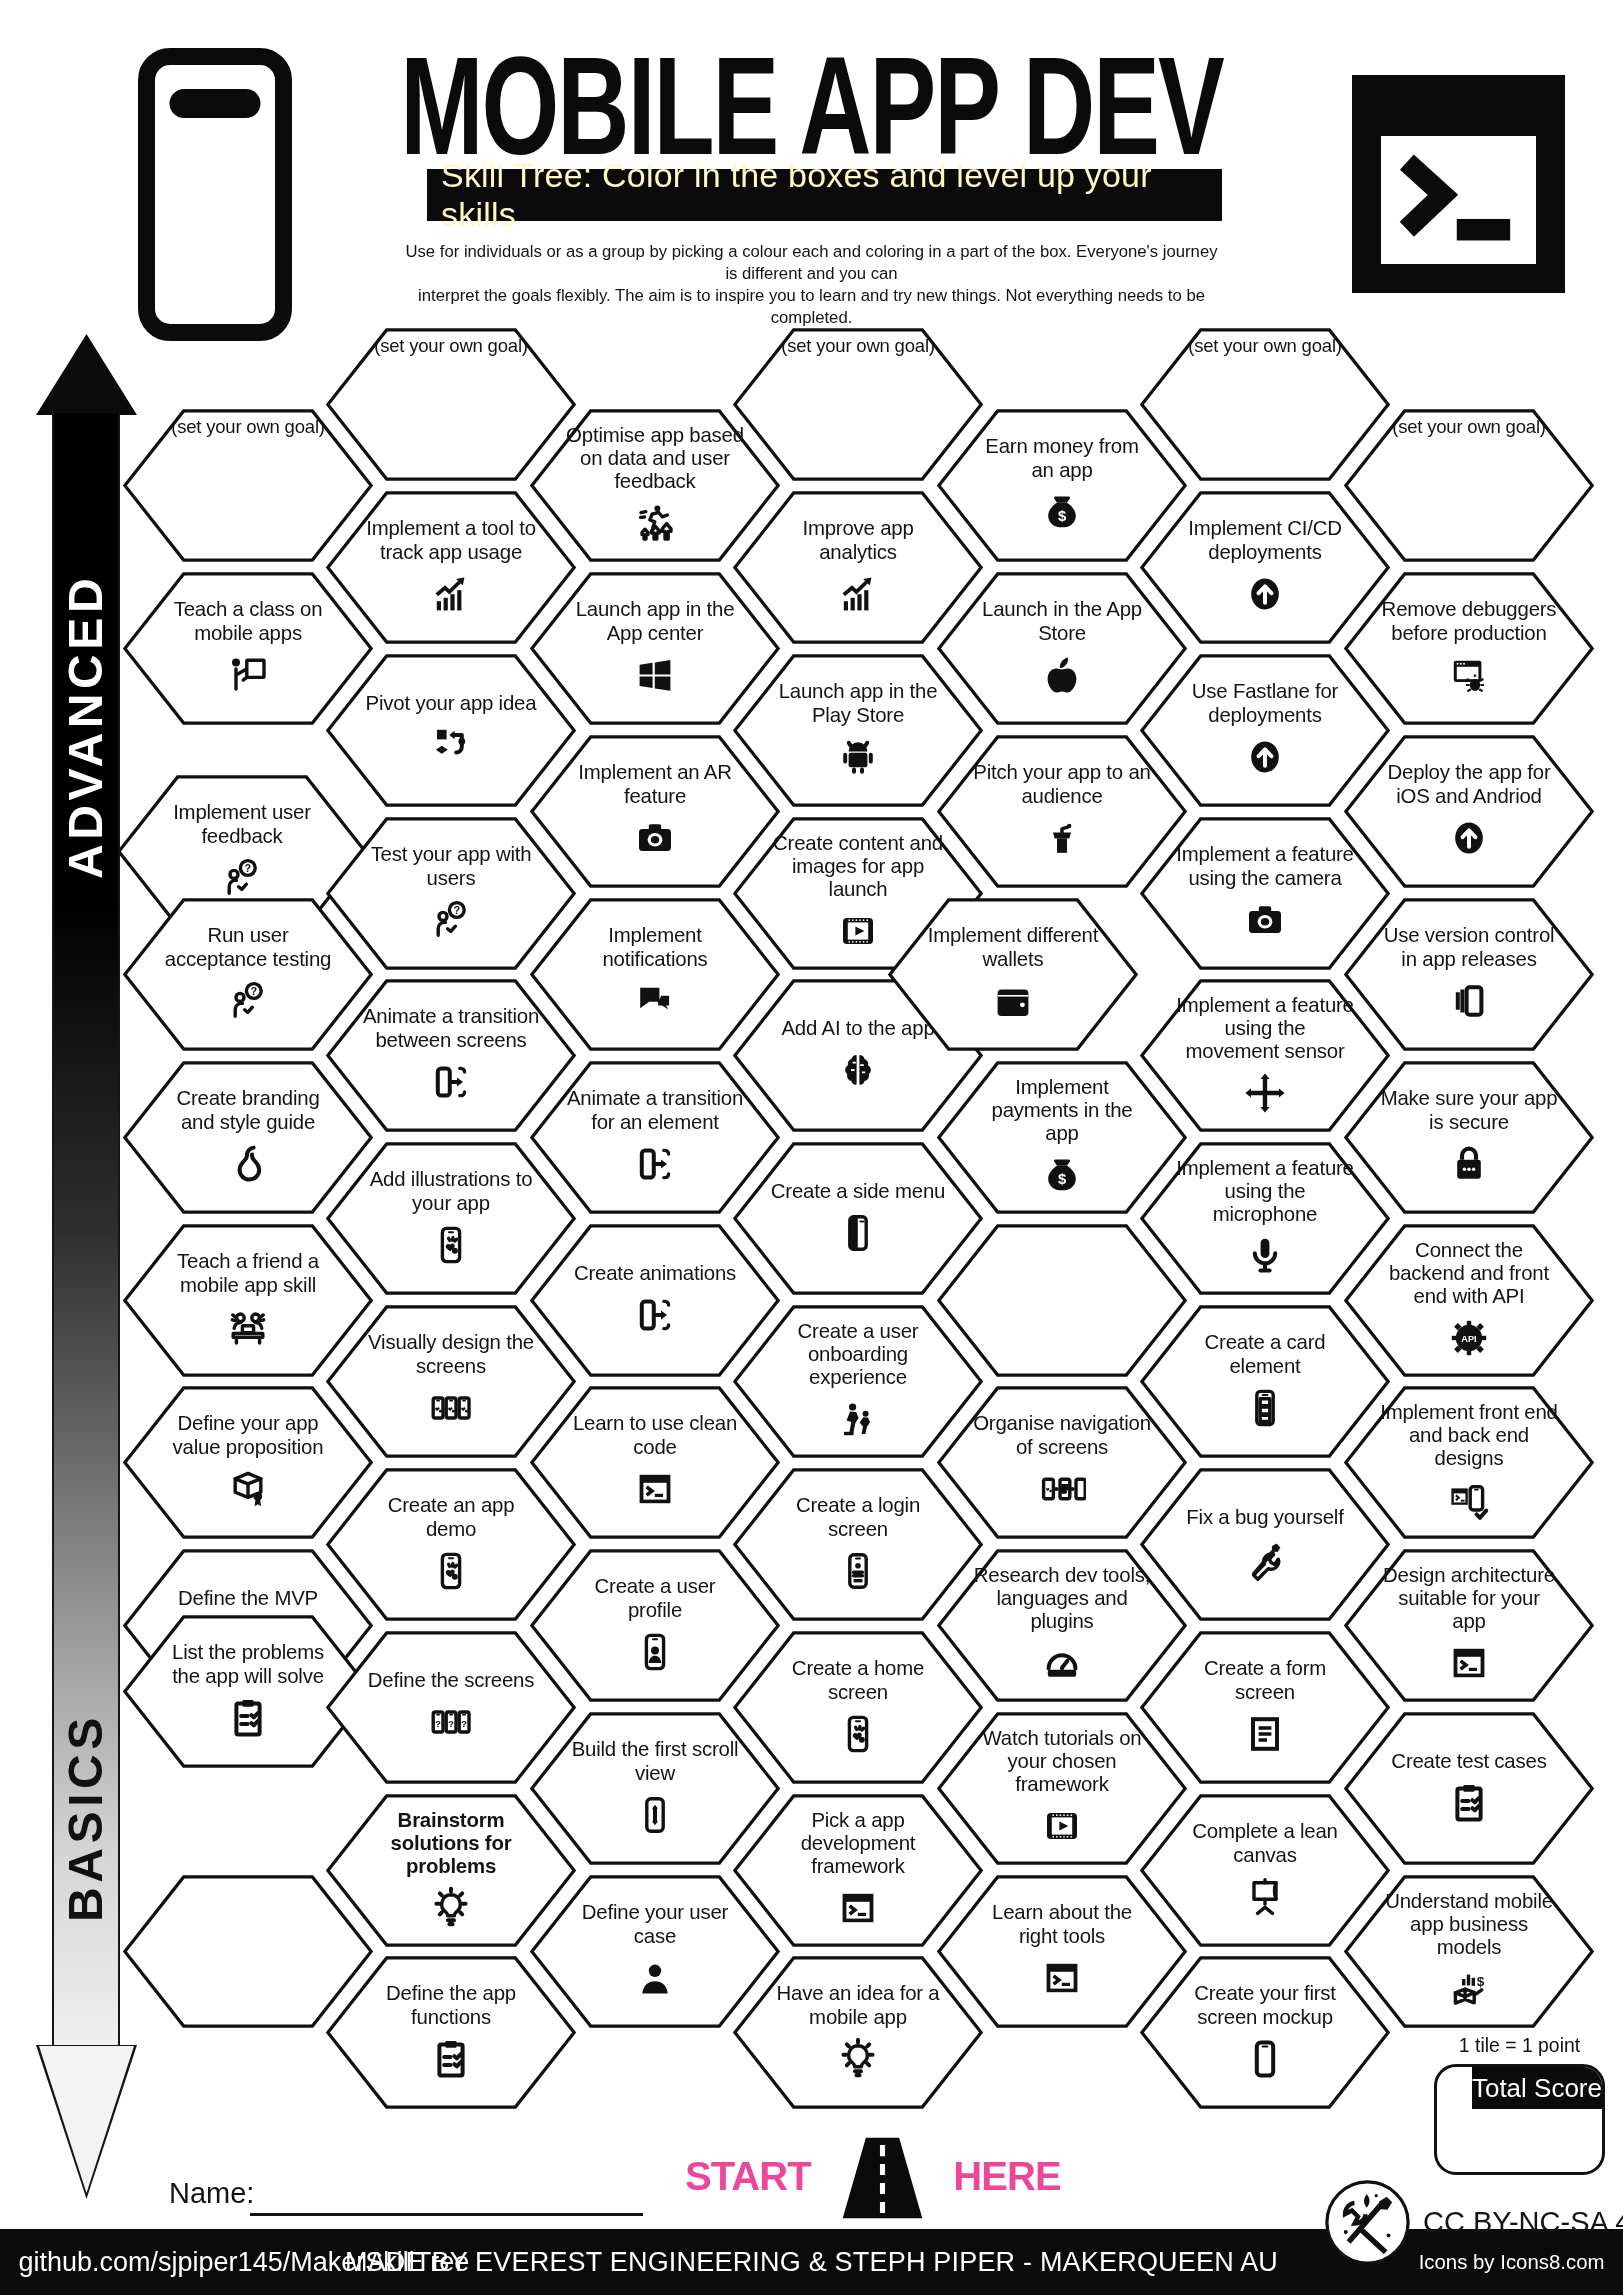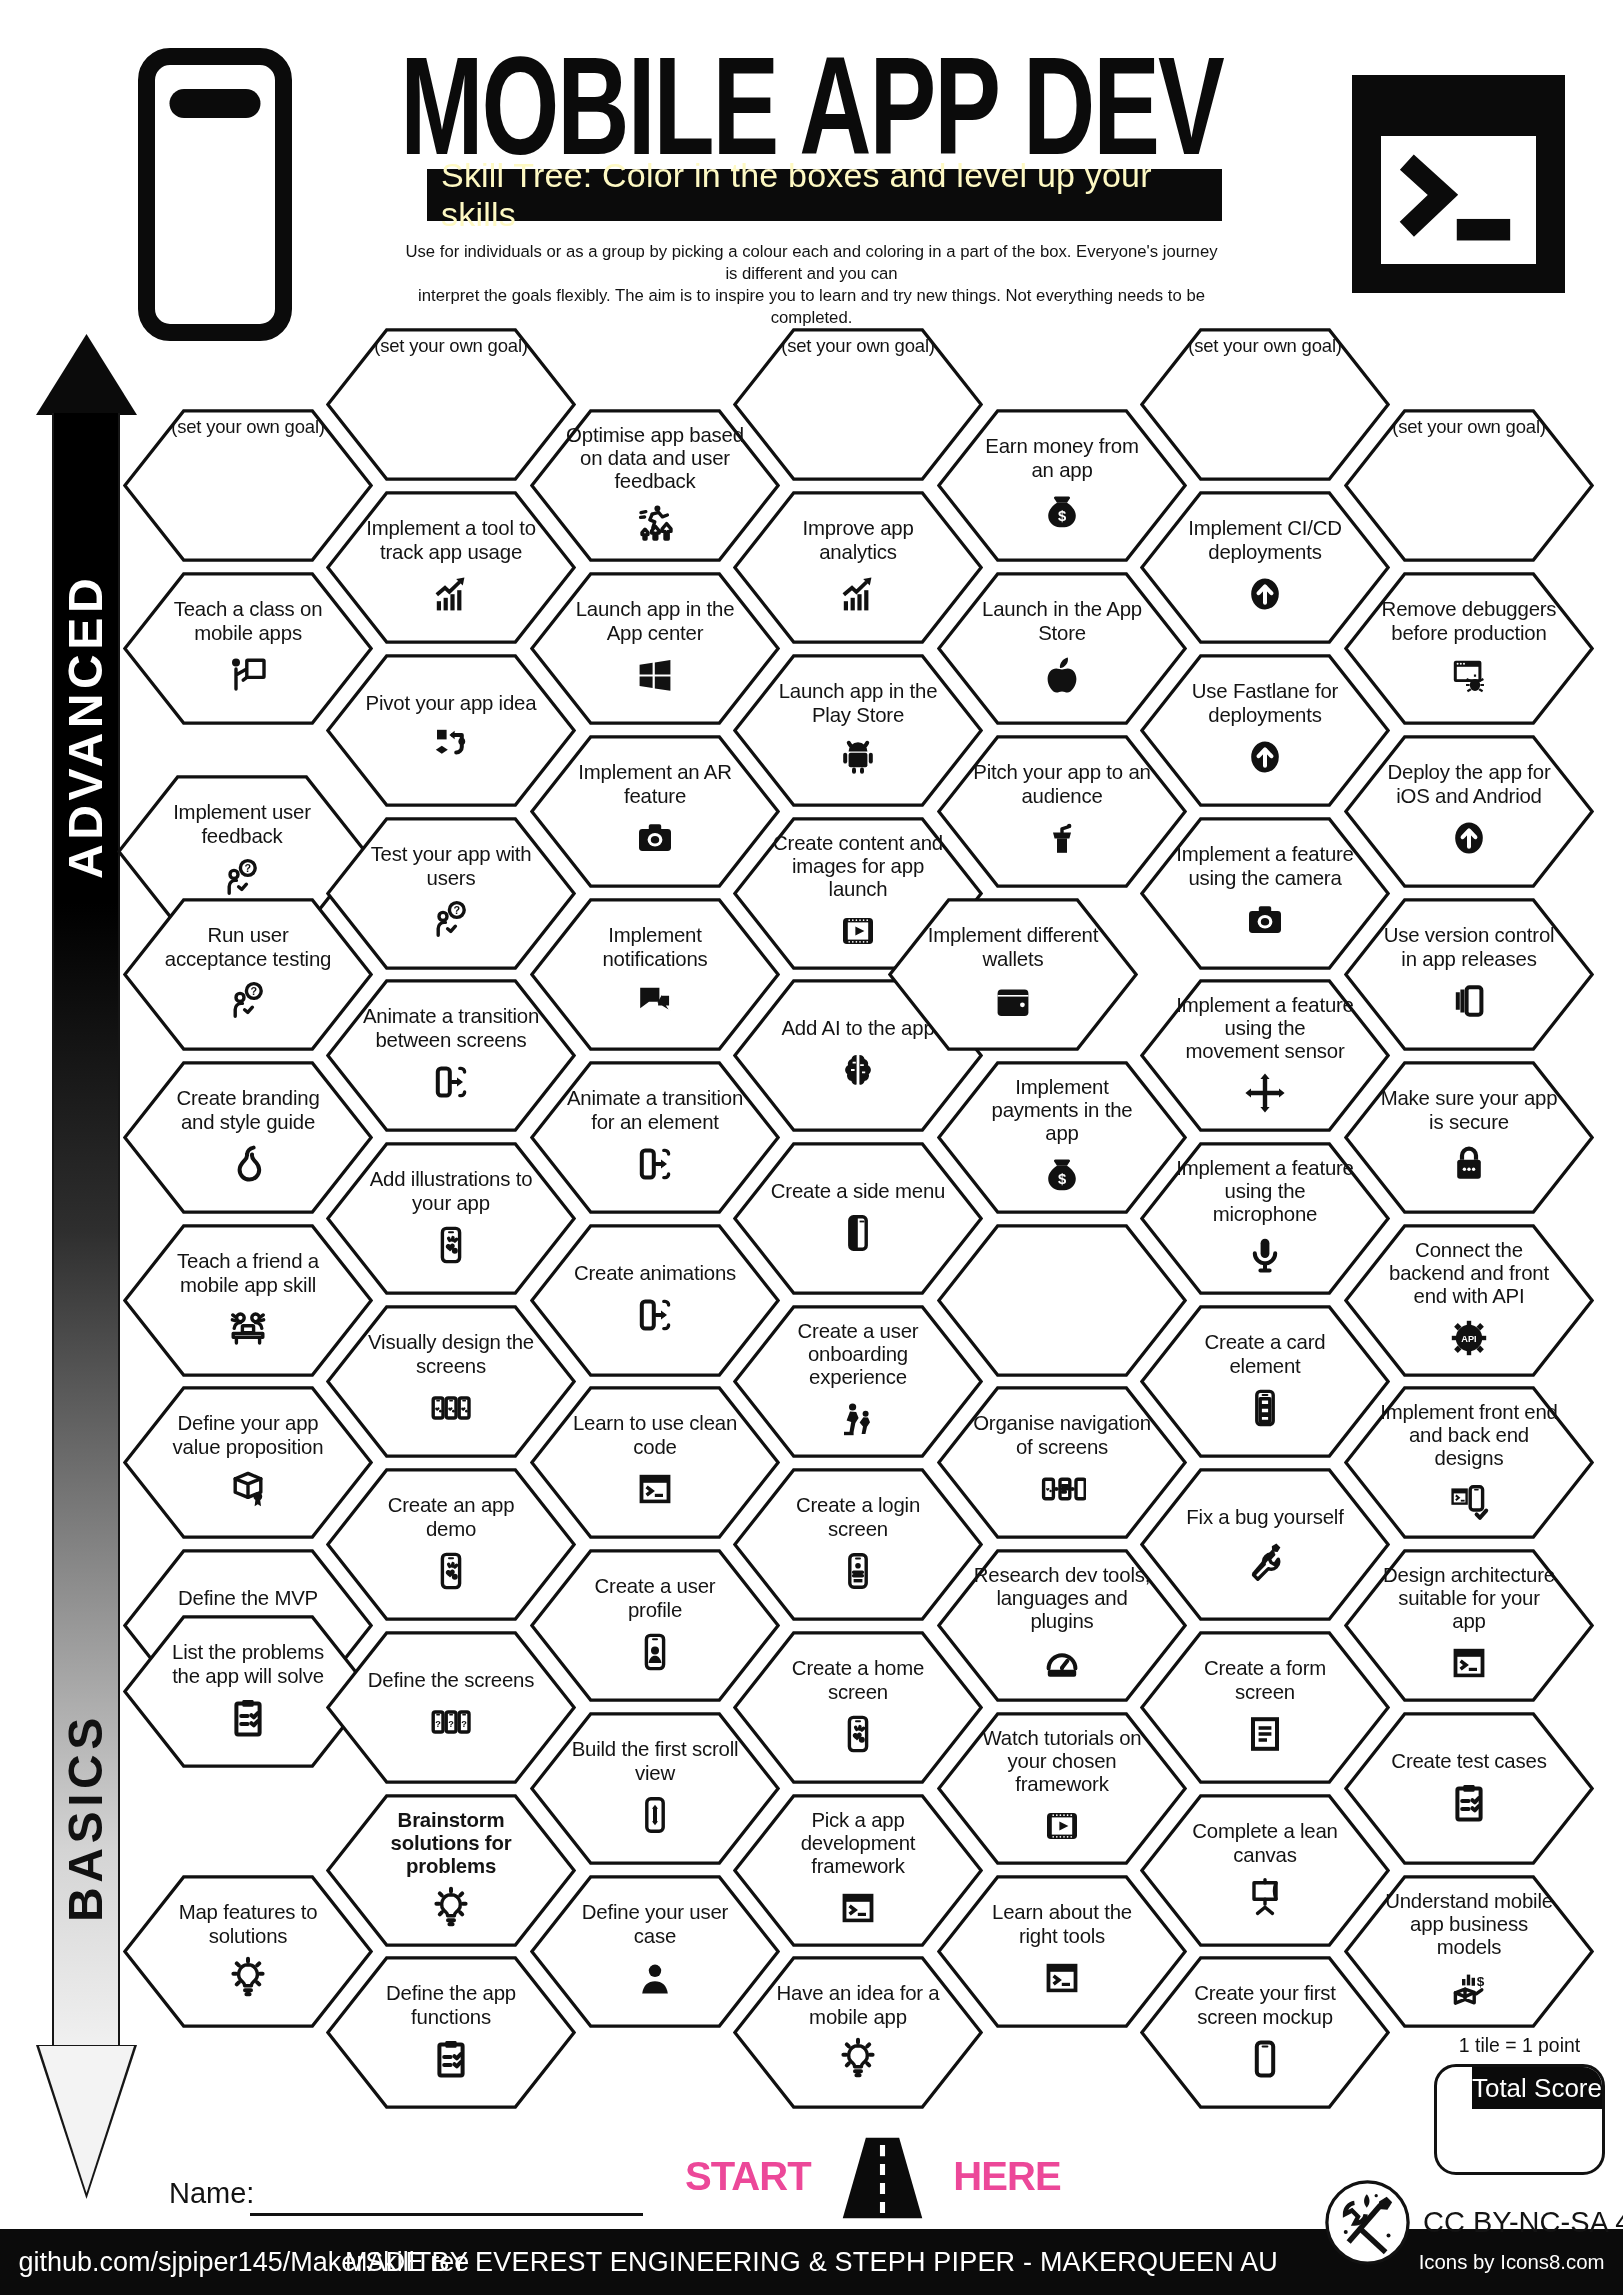--- a/index.html
+++ b/index.html
@@ -236,30 +236,20 @@
               <path d="M8.6 11h3.2M8.6 15h3.2" stroke="#111" stroke-width="2" fill="none" stroke-linecap="round" stroke-linejoin="round"></path>
               <path d="M13.7 10.6l1.2 1.1 2-2.2M13.7 14.6l1.2 1.1 2-2.2" stroke="#111" stroke-width="2" fill="none" stroke-linecap="round" stroke-linejoin="round"></path>
             </svg>
           </div>
         </div>
       </div>
       <div class="hex" style="left: 123px; top: 1875px;">
         <svg class="shape" width="250" height="153" viewBox="0 0 540 330">
           <polygon points="131,4 409,4 536,165 409,326 131,326 4,165" fill="#ffffff" stroke="#101010" stroke-width="7"></polygon>
         </svg>
-        <div class="content">
-          <span class="label">Map features to solutions</span>
-          <div class="icon">
-            <svg viewBox="0 0 24 24" width="48" height="48">
-              <path d="M12 5.4a4.7 4.7 0 0 0-2.7 8.5c.6.5 1 1.2 1 2h3.4c0-.8.4-1.5 1-2A4.7 4.7 0 0 0 12 5.4z" stroke="#111" stroke-width="1.7" fill="none" stroke-linecap="round" stroke-linejoin="round"></path>
-              <path d="M10.5 18.1h3M11.2 20.1h1.6" stroke="#111" stroke-width="2" fill="none" stroke-linecap="round" stroke-linejoin="round"></path>
-              <path d="M12 2.4v1.3M4.7 9.9h1.4M17.9 9.9h1.4M6.4 4.7l1 1M17.6 4.7l-1 1M6.4 15.2l1-1M17.6 15.2l-1-1" stroke="#111" stroke-width="2" fill="none" stroke-linecap="round" stroke-linejoin="round"></path>
-            </svg>
-          </div>
-        </div>
       </div>
       <div class="hex goal" style="left: 326px; top: 328px;">
         <svg class="shape" width="250" height="153" viewBox="0 0 540 330">
           <polygon points="131,4 409,4 536,165 409,326 131,326 4,165" fill="#ffffff" stroke="#101010" stroke-width="7"></polygon>
         </svg>
         <div class="content">
           <span class="label">(set your own goal)</span>
         </div>
       </div>
       <div class="hex" style="left: 326px; top: 491px;">

